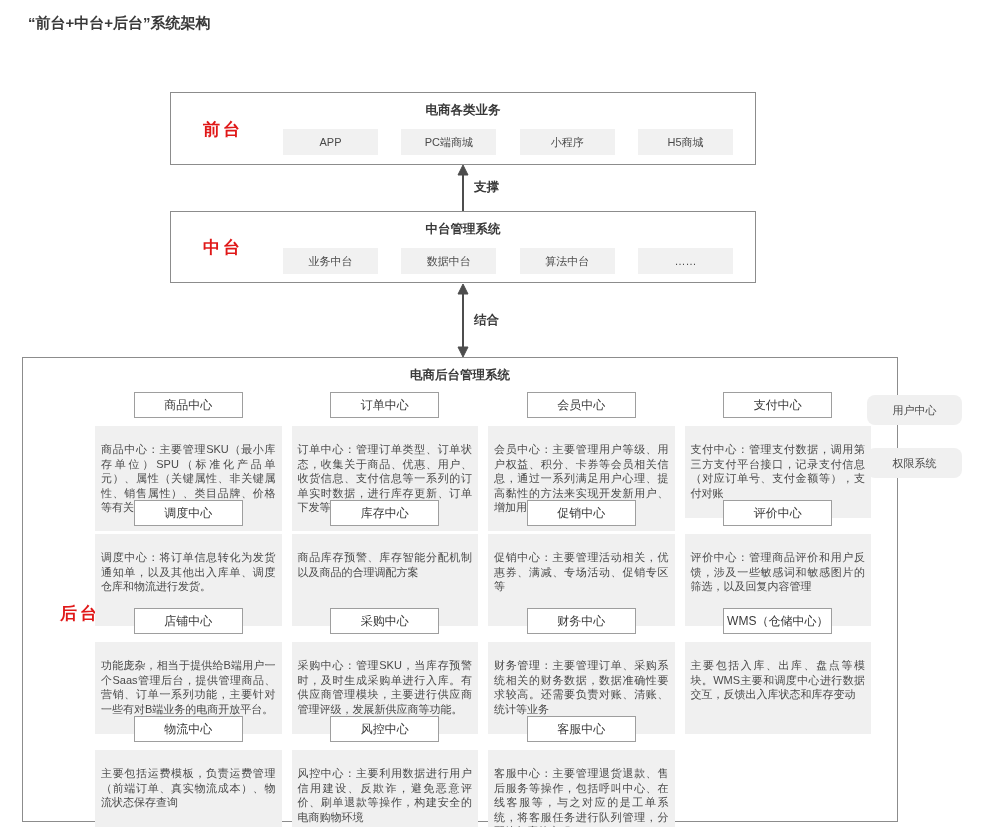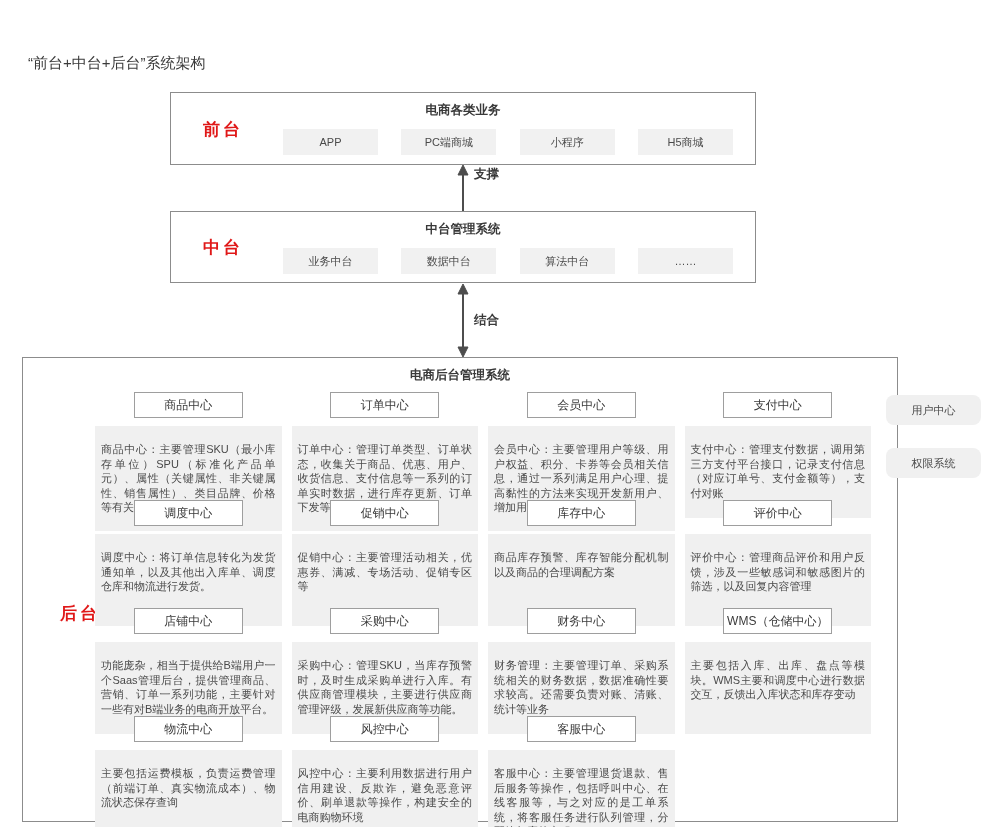--- a/index.html
+++ b/index.html
@@ -1,18 +1,18 @@
 <!DOCTYPE html>
 <html><head>
 <meta charset="utf-8">
 <style>
   html,body{margin:0;padding:0;background:#ffffff;}
   #page{position:relative;width:1000px;height:827px;background:#ffffff;overflow:hidden;
         font-family:"Liberation Sans","DejaVu Sans",sans-serif;color:#3f3f3f;}
-  .page-title{position:absolute;left:28px;top:14px;font-size:15px;font-weight:normal;color:#3a3a3a;margin-top:40px;}
+  .page-title{position:absolute;left:28px;top:14px;font-size:15px;font-weight:bold;color:#3a3a3a;}
   .stage-box{position:absolute;border:1px solid #8c8c8c;background:#fff;box-sizing:border-box;}
   .stage-label{position:absolute;left:32px;top:50%;transform:translateY(-50%);width:86px;
                color:#e01818;font-weight:bold;font-size:17px;letter-spacing:3px;}
   .box-title{text-align:center;font-weight:bold;font-size:12.5px;color:#3a3a3a;padding-top:9px;}
   .chips{position:absolute;left:112px;right:22px;top:36px;display:flex;justify-content:space-between;}
   .chip{width:95px;height:26px;background:#f1f1f1;display:flex;align-items:center;justify-content:center;
         font-size:11px;color:#4a4a4a;}
   .arrow-wrap{position:absolute;}
   .arrow-label{position:absolute;font-size:12.5px;font-weight:bold;color:#3a3a3a;}
   
@@ -21,21 +21,21 @@
   #back-label{position:absolute;left:14px;top:244px;width:86px;text-align:center;color:#e01818;
               font-weight:bold;font-size:17px;letter-spacing:3px;}
   #back-grid{position:absolute;left:72px;top:34px;width:776px;display:grid;
              grid-template-columns:repeat(4,1fr);grid-auto-rows:108px;column-gap:10px;}
   .cell{position:relative;}
   .cell-title{width:109px;height:26px;margin:0 auto;border:1px solid #9e9e9e;background:#fff;
               display:flex;align-items:center;justify-content:center;font-size:12px;color:#3a3a3a;
               box-sizing:border-box;white-space:nowrap;}
   .cell-desc{margin-top:8px;background:#f0f0f0;min-height:60px;padding:16px 6px;font-size:11px;
              line-height:14.5px;color:#4a4a4a;text-align:justify;}
-  .side-chip{position:absolute;left:886px;width:95px;height:30px;background:#f0f0f0;
+  .side-chip{position:absolute;left:867px;width:95px;height:30px;background:#f0f0f0;
              display:flex;align-items:center;justify-content:center;font-size:11px;color:#4a4a4a;border-radius:8px;}
   svg line,svg polygon{stroke:#4d4d4d;}
 </style>
 </head>
 <body>
 
 <div id="page">
 
   <div class="page-title">“前台+中台+后台”系统架构</div>
 
@@ -50,21 +50,21 @@
         <div class="chip">H5商城</div>
       </div>
   </div>
 
   <div class="arrow-wrap" style="left:455px;top:165px;">
     <svg width="16" height="47">
       <line x1="8" y1="8" x2="8" y2="47" stroke-width="2"></line>
       <polygon points="8,0 3,10 13,10" fill="#4d4d4d"></polygon>
     </svg>
   </div>
-  <div class="arrow-label" style="left:474px;top:166px;">支撑</div>
+  <div class="arrow-label" style="left:474px;top:179px;">支撑</div>
 
   <div class="stage-box" style="left:170px;top:211px;width:586px;height:72px;">
     <div class="stage-label">中台</div>
     <div class="box-title">中台管理系统</div>
     <div class="chips">
 
     <div class="chip">业务中台</div>
         <div class="chip">数据中台</div>
         <div class="chip">算法中台</div>
         <div class="chip">……</div>
@@ -104,27 +104,27 @@
           <div class="cell-title">支付中心</div>
           <div class="cell-desc">支付中心：管理支付数据，调用第三方支付平台接口，记录支付信息（对应订单号、支付金额等），支付对账</div>
         </div>
 
         <div class="cell">
           <div class="cell-title">调度中心</div>
           <div class="cell-desc">调度中心：将订单信息转化为发货通知单，以及其他出入库单、调度仓库和物流进行发货。</div>
         </div>
 
         <div class="cell">
-          <div class="cell-title">促销中心</div>
-          <div class="cell-desc">促销中心：主要管理活动相关，优惠券、满减、专场活动、促销专区等</div>
+          <div class="cell-title">库存中心</div>
+          <div class="cell-desc">商品库存预警、库存智能分配机制以及商品的合理调配方案</div>
         </div>
 
         <div class="cell">
-          <div class="cell-title">库存中心</div>
-          <div class="cell-desc">商品库存预警、库存智能分配机制以及商品的合理调配方案</div>
+          <div class="cell-title">促销中心</div>
+          <div class="cell-desc">促销中心：主要管理活动相关，优惠券、满减、专场活动、促销专区等</div>
         </div>
 
 
         <div class="cell">
           <div class="cell-title">评价中心</div>
           <div class="cell-desc">评价中心：管理商品评价和用户反馈，涉及一些敏感词和敏感图片的筛选，以及回复内容管理</div>
         </div>
 
         <div class="cell">
           <div class="cell-title">店铺中心</div>

